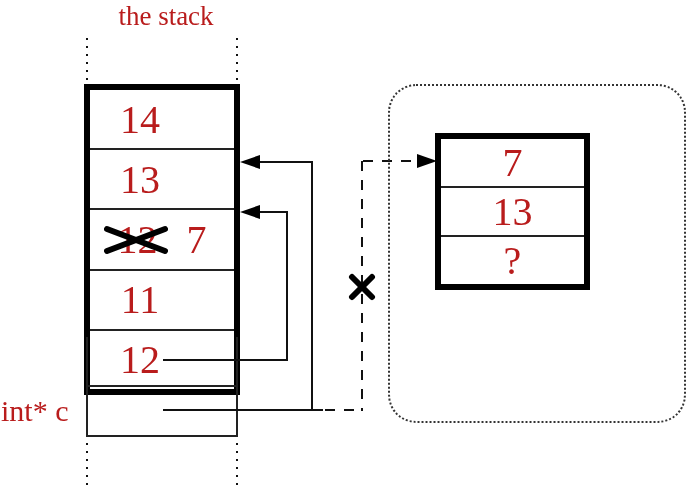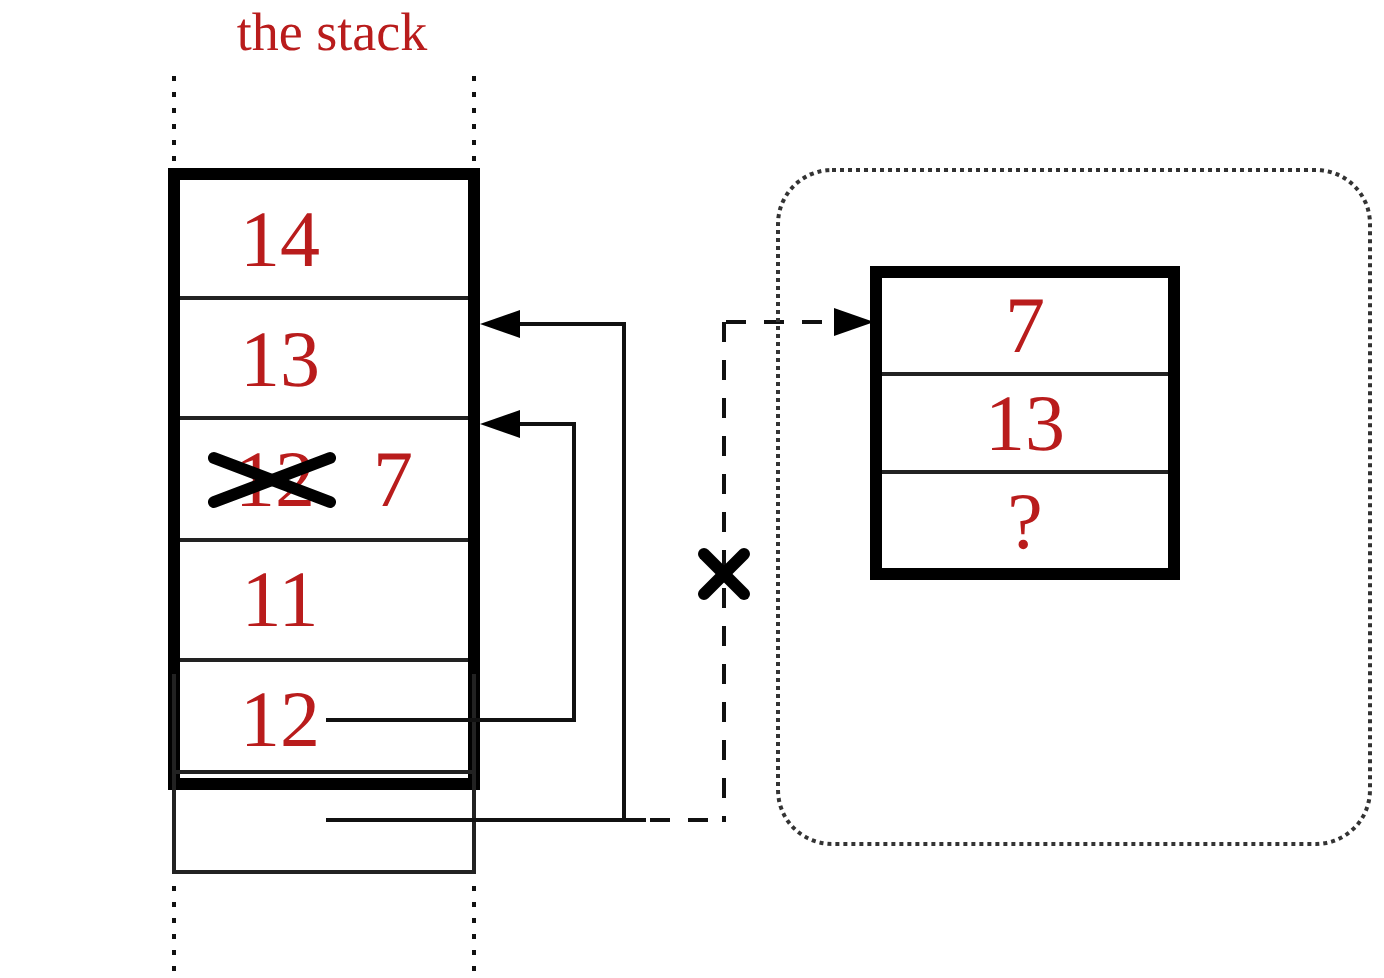--- a/index.html
+++ b/index.html
@@ -103,20 +103,21 @@
     <div class="cell">
       <span>12</span>
     </div>
   </div>
 
   <div class="ptr-slots">
     <div class="ptr-slot"></div>
     <div class="ptr-slot"></div>
   </div>
 
+  <div class="ptr-label" id="label-c">int* c</div>
 
   <div class="hline" style="left:163px;top:359px;width:125px;"></div>
   <div class="vline" style="left:286px;top:211px;height:150px;"></div>
   <div class="hline" style="left:244px;top:211px;width:44px;"></div>
   <div class="arrow-left" style="left:240px;top:205px;"></div>
 
   <div class="hline" style="left:163px;top:409px;width:160px;"></div>
   <div class="vline" style="left:311px;top:161px;height:250px;"></div>
   <div class="hline" style="left:244px;top:161px;width:69px;"></div>
   <div class="arrow-left" style="left:240px;top:155px;"></div>

